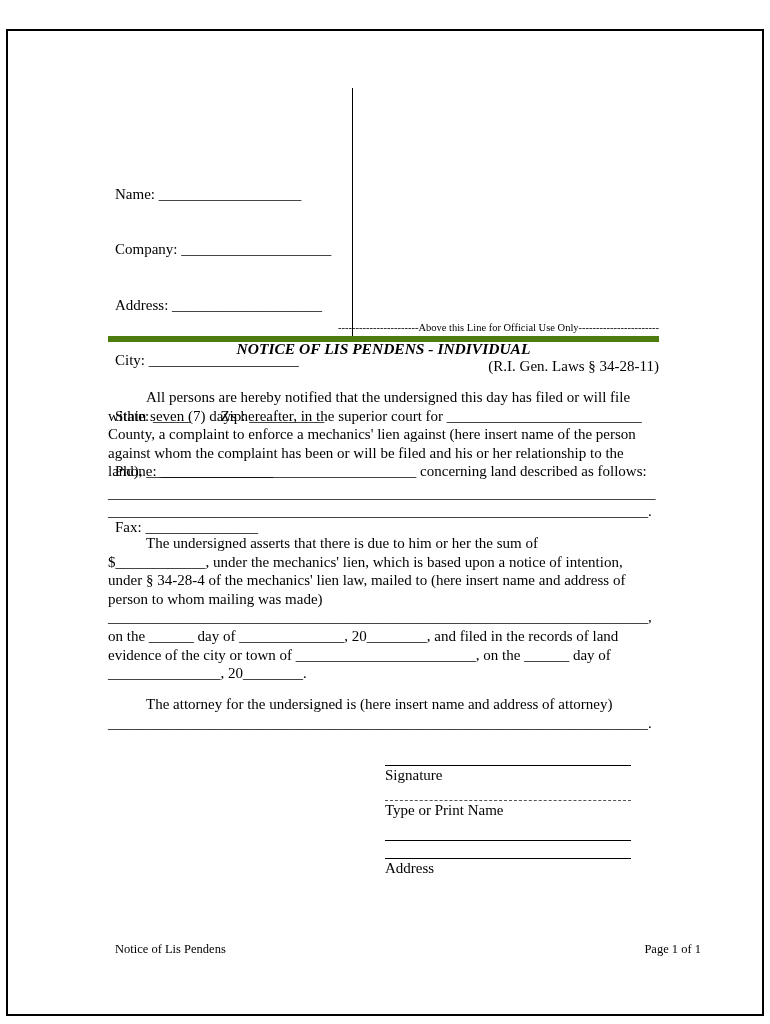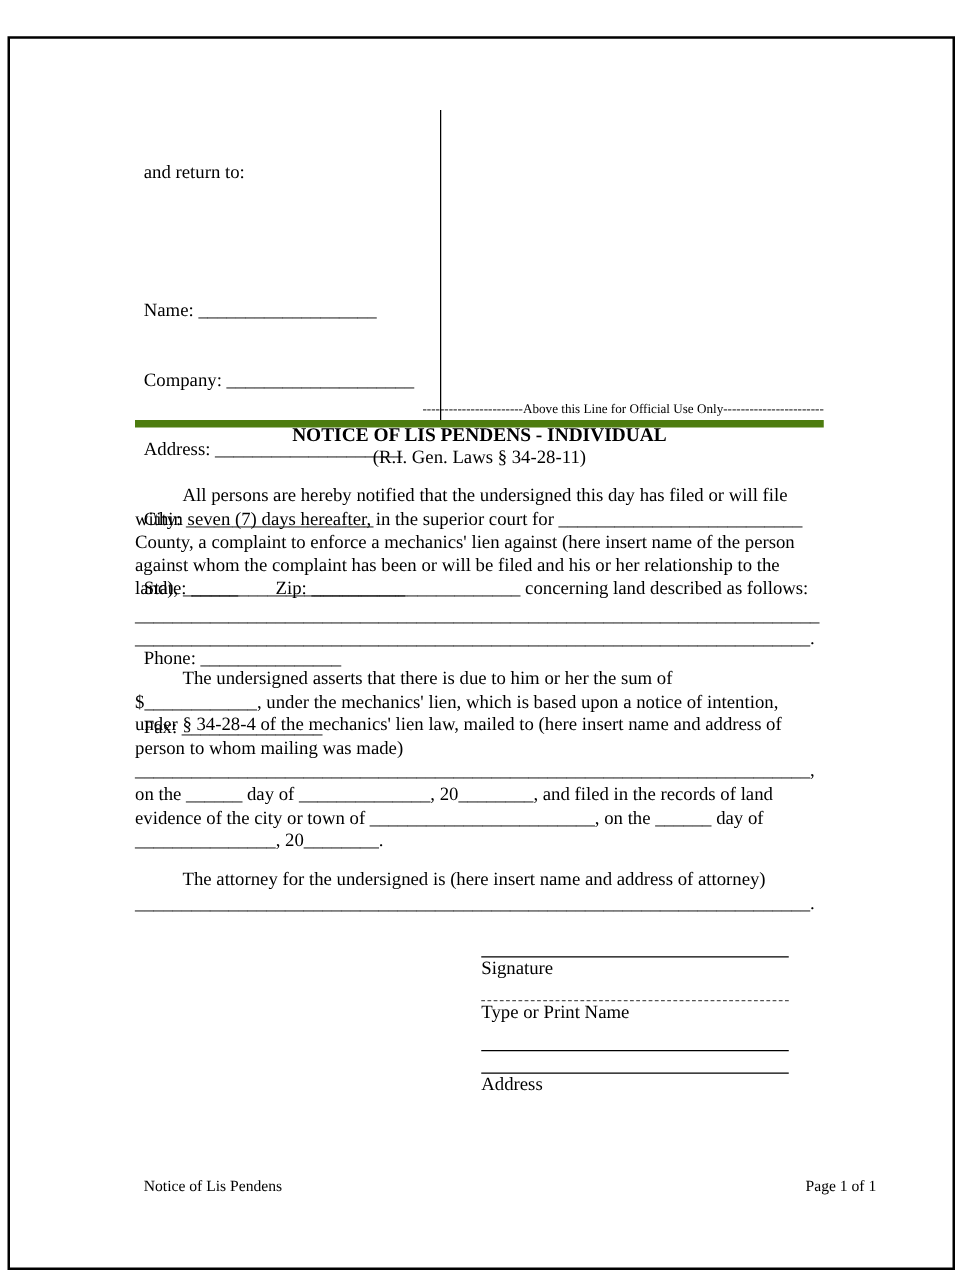--- a/index.html
+++ b/index.html
@@ -22,25 +22,25 @@
     position: absolute; left: 352px; top: 88px; height: 249px; width: 0;
     border-left: 1.5px solid #000;
   }
   .official-row {
     position: absolute; left: 108px; top: 321px; width: 551px;
     text-align: right; font-size: 10.5px; line-height: 13px;
     border-bottom: 6px solid #4d7c0f; padding-bottom: 2px;
   }
   .title {
     position: absolute; left: 108px; top: 340px; width: 551px;
-    text-align: center; font-weight: 700; font-size: 15.5px;
+    text-align: center; font-weight: 700; font-size: 15.5px; font-style: italic;
   }
   .subtitle {
     position: absolute; left: 108px; top: 358px; width: 551px;
-    text-align: center; font-size: 15px;
+    text-align: right; font-size: 15px;
   }
   .para, .blankline {
     position: absolute; left: 108px; width: 560px;
     font-size: 15px; line-height: 18.5px; white-space: pre;
   }
   .indent { text-indent: 38px; }
   .p1 { top: 388px; }
   .line-described-1 { top: 484px; }
   .line-described-2 { top: 502px; }
   .p2 { top: 534px; }
@@ -63,21 +63,20 @@
     font-size: 12.5px;
     align-items: center;
   }
 </style>
 </head>
 <body>
 
 <div class="page-border"></div>
 
 <div class="return-block">
-  <div>and return to:</div>
   <div></div>
   <div>Name: ___________________</div>
   <div>Company: ____________________</div>
   <div>Address: ____________________</div>
   <div>City: ____________________</div>
   <div>State: _____        Zip: __________</div>
   <div>Phone: _______________</div>
   <div>Fax: _______________</div>
 </div>
 

